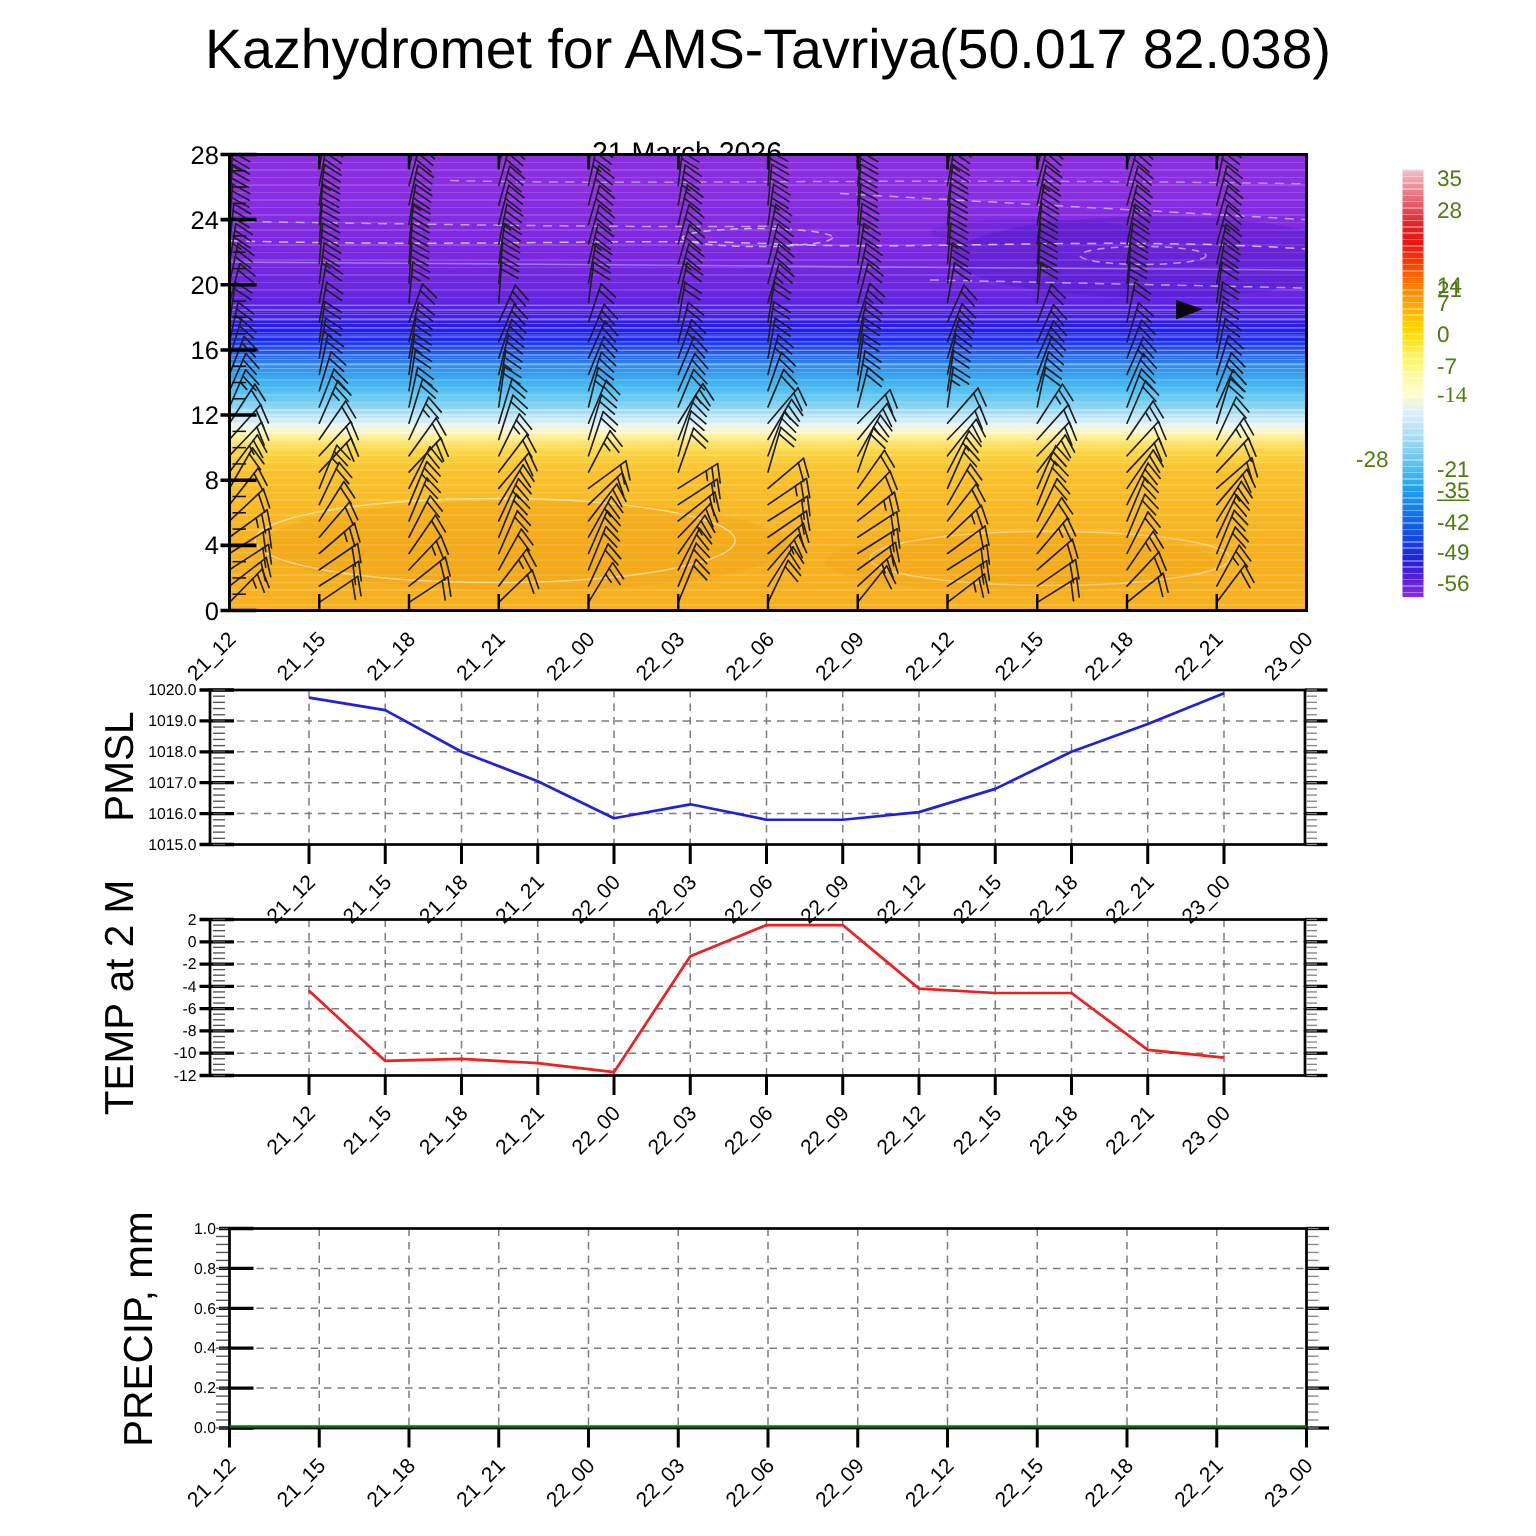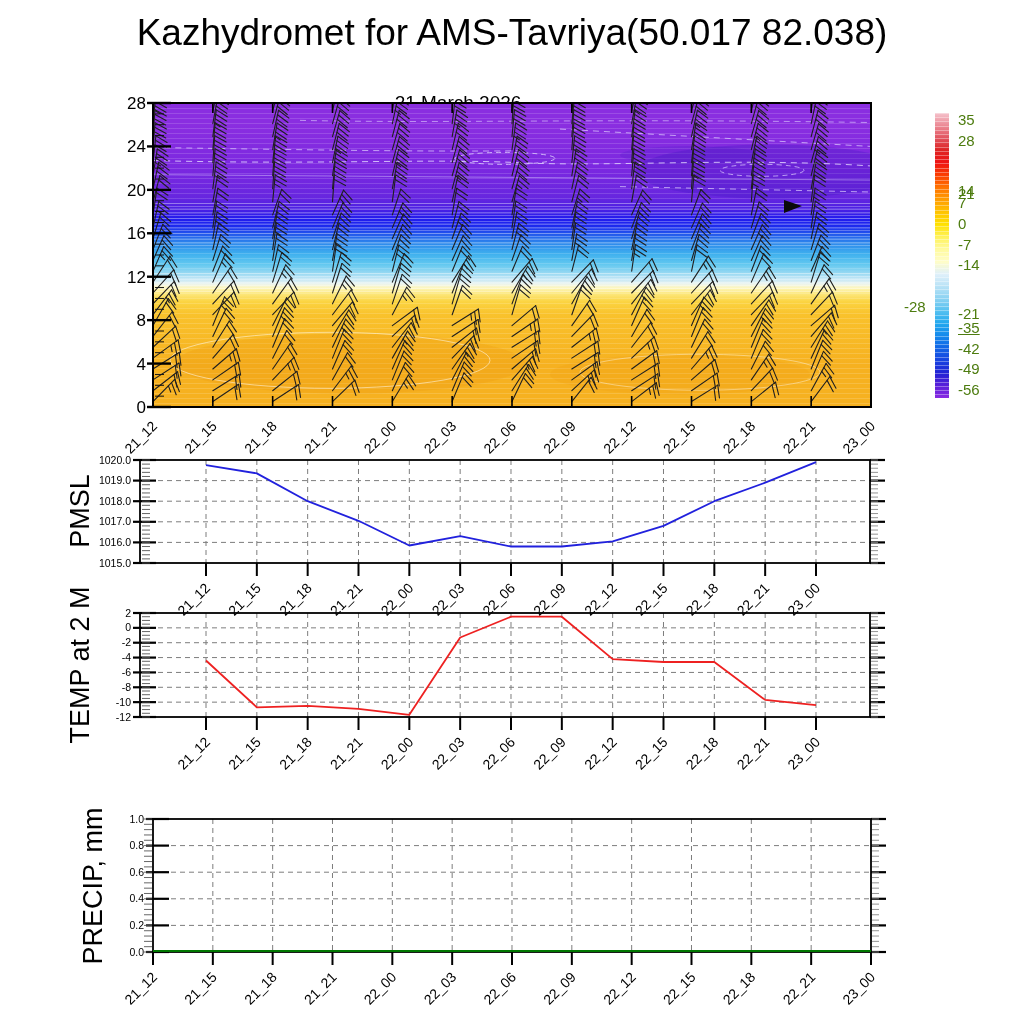--- a/index.html
+++ b/index.html
@@ -31,21 +31,21 @@
 
   <div id="colorbar-bar" style="background: repeating-linear-gradient(rgba(255, 255, 255, 0.35) 0px, rgba(255, 255, 255, 0.35) 1px, rgba(0, 0, 0, 0) 1px, rgba(0, 0, 0, 0) 4.2px), linear-gradient(rgb(245, 194, 204) 0%, rgb(236, 139, 150) 4.3%, rgb(226, 85, 96) 8.7%, rgb(222, 36, 36) 13%, rgb(238, 20, 20) 17.4%, rgb(251, 60, 0) 21.7%, rgb(255, 115, 0) 26.1%, rgb(255, 157, 0) 30.4%, rgb(255, 196, 0) 34.8%, rgb(255, 225, 0) 39.1%, rgb(255, 242, 92) 43.5%, rgb(255, 250, 158) 47.8%, rgb(255, 253, 200) 52.2%, rgb(224, 240, 250) 56.5%, rgb(184, 226, 246) 60.9%, rgb(138, 210, 242) 65.2%, rgb(84, 192, 240) 69.6%, rgb(34, 168, 238) 73.9%, rgb(20, 136, 236) 78.3%, rgb(18, 100, 230) 82.6%, rgb(23, 66, 224) 87%, rgb(34, 34, 212) 91.3%, rgb(90, 30, 218) 95.7%, rgb(138, 43, 226) 100%);"></div>
   <div id="cb-labels">
       <span style="left: 958px; top: 111px;">35</span>
       <span style="left: 958px; top: 131.8px;">28</span>
       <span style="left: 958px; top: 152.5px; margin-top: 32px;">21</span>
       <span style="left: 958px; top: 182px;">14</span>
       <span style="left: 958px; top: 194.1px;">7</span>
       <span style="left: 958px; top: 214.8px;">0</span>
       <span style="left: 958px; top: 235.6px;">-7</span>
-      <span style="left: 958px; top: 256.4px;">-14</span>
+      <span style="left: 958px; top: 256.4px; font-family: Liberation Serif, serif;">-14</span>
       <span style="left: 958px; top: 277.2px; margin-top: 28px;">-21</span>
       <span style="left: 904px; top: 297.9px;">-28</span>
       <span style="left: 958px; top: 318.7px; text-decoration: underline;">-35</span>
       <span style="left: 958px; top: 339.5px;">-42</span>
       <span style="left: 958px; top: 360.2px;">-49</span>
       <span style="left: 958px; top: 381px;">-56</span>
     </div>
 
   <div class="ylabel" style="left:80px;top:511px">PMSL</div>
   <div class="ylabel" style="left:80px;top:665px">TEMP at 2 M</div>

